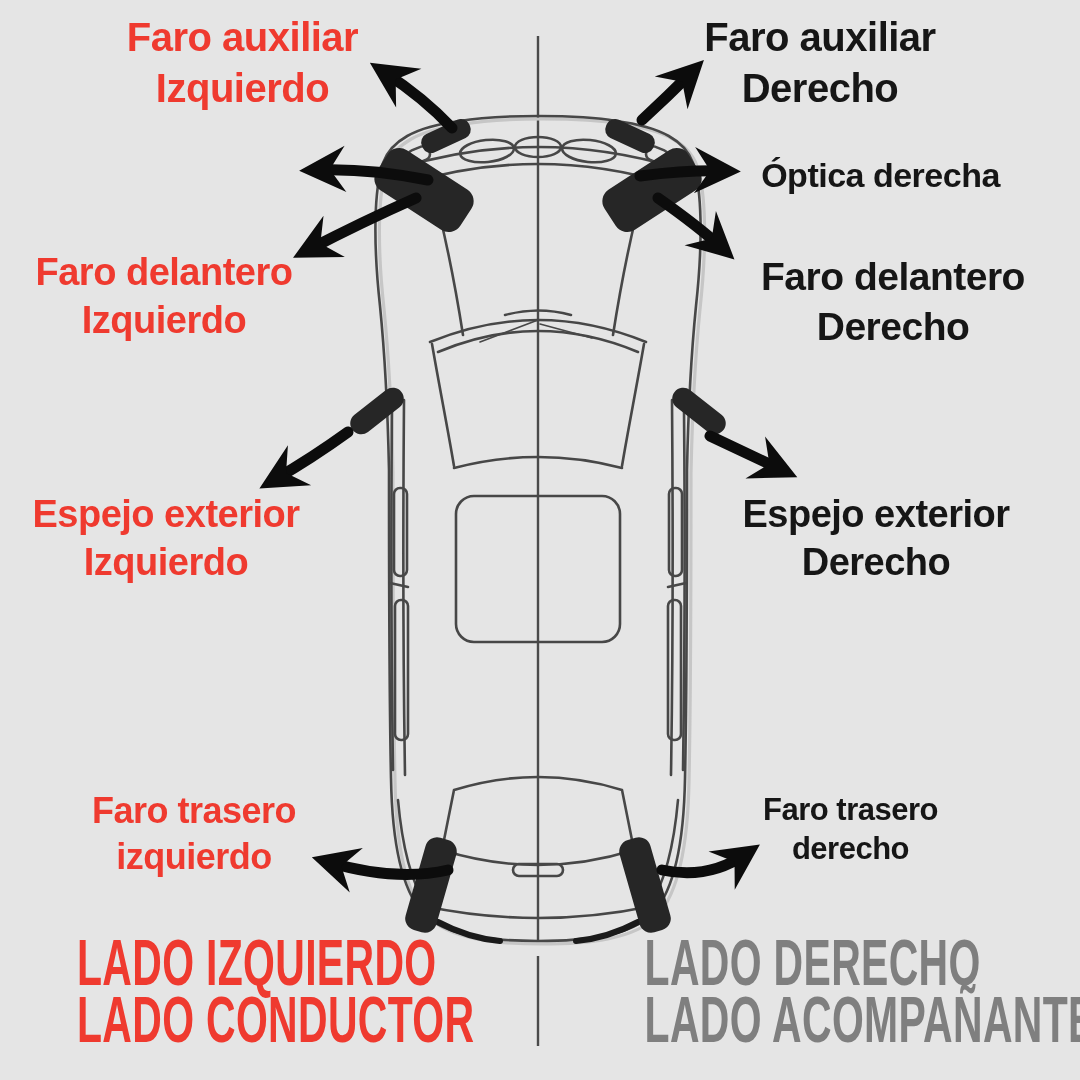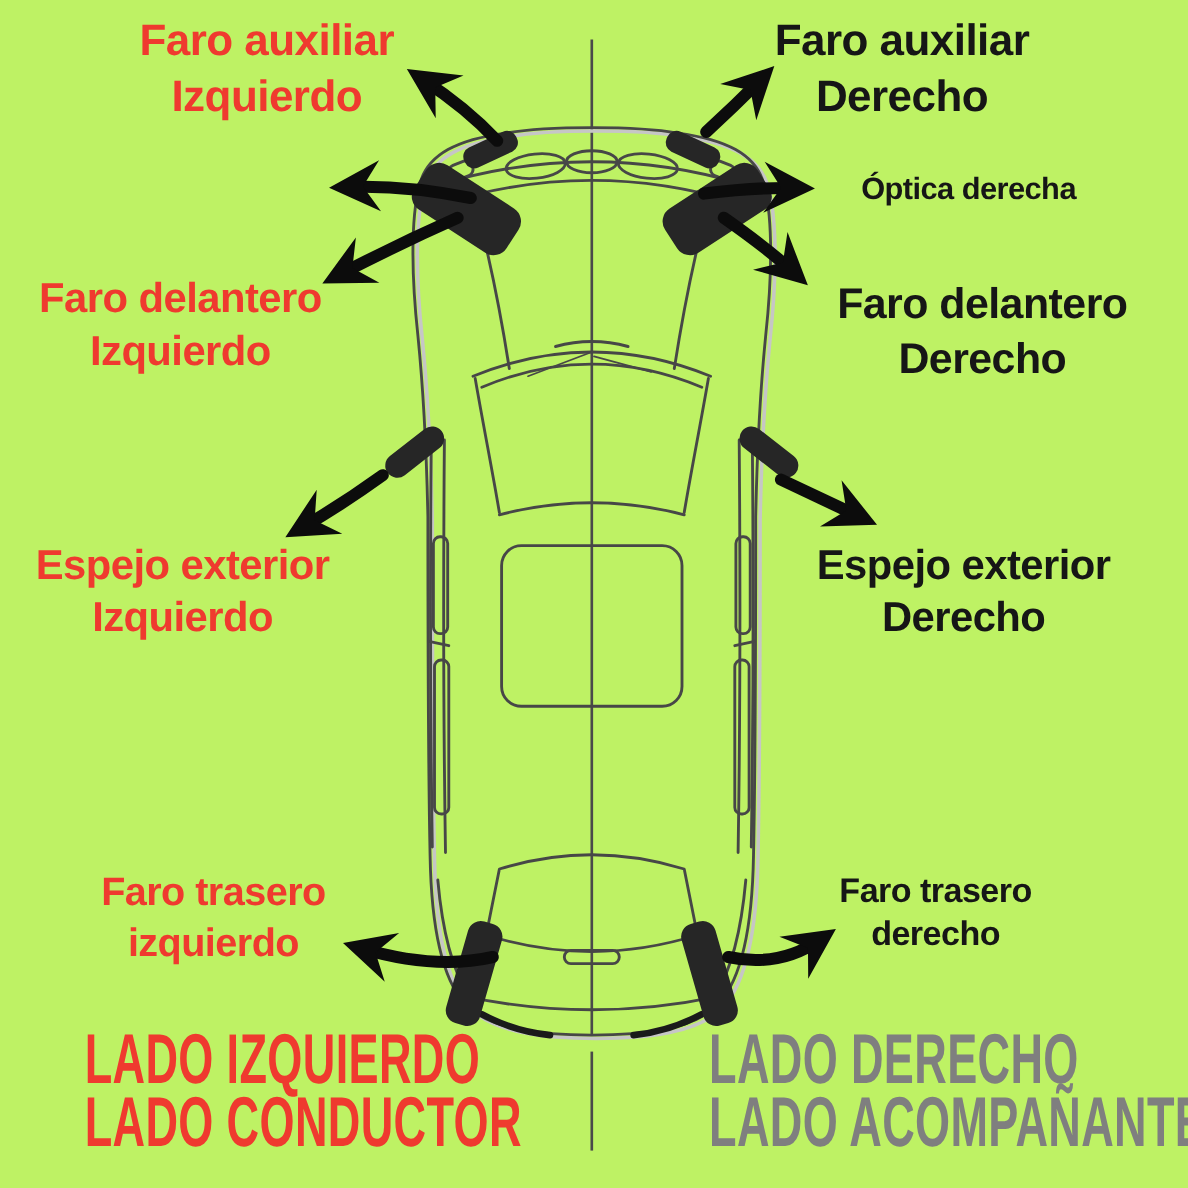--- a/index.html
+++ b/index.html
@@ -1,17 +1,17 @@
 <!DOCTYPE html>
 <html><head>
 <meta charset="utf-8">
 <style>
   html,body{margin:0;padding:0;background:#fff;}
   .stage{
-    position:relative;width:1080px;height:1080px;background:#bef264;
+    position:relative;width:1080px;height:1080px;background:#e5e5e5;
     overflow:hidden;font-family:"Liberation Sans", sans-serif;
   }
   .lbl{
     position:absolute;font-weight:700;text-align:center;line-height:1.27;
     letter-spacing:-0.5px;white-space:nowrap;
   }
   .c-red{color:#EF3A2F;}
   .c-black{color:#161616;}
   .footer-line{
     position:absolute;font-weight:700;white-space:nowrap;
@@ -142,21 +142,21 @@
   <div class="lbl c-red" style="left:65px;top:788px;width:258px;font-size:36px;">
     <div>Faro trasero</div>
     <div>izquierdo</div>
   </div>
 
   <div class="lbl c-black" style="left:650px;top:12px;width:340px;font-size:40px;">
     <div>Faro auxiliar</div>
     <div>Derecho</div>
   </div>
 
-  <div class="lbl c-black" style="left:738px;top:154px;width:285px;font-size:28px;">
+  <div class="lbl c-black" style="left:738px;top:154px;width:285px;font-size:34px;">
     <div>Óptica derecha</div>
   </div>
 
   <div class="lbl c-black" style="left:748px;top:252px;width:290px;font-size:39px;">
     <div>Faro delantero</div>
     <div>Derecho</div>
   </div>
 
   <div class="lbl c-black" style="left:728px;top:490px;width:296px;font-size:38px;">
     <div>Espejo exterior</div>

